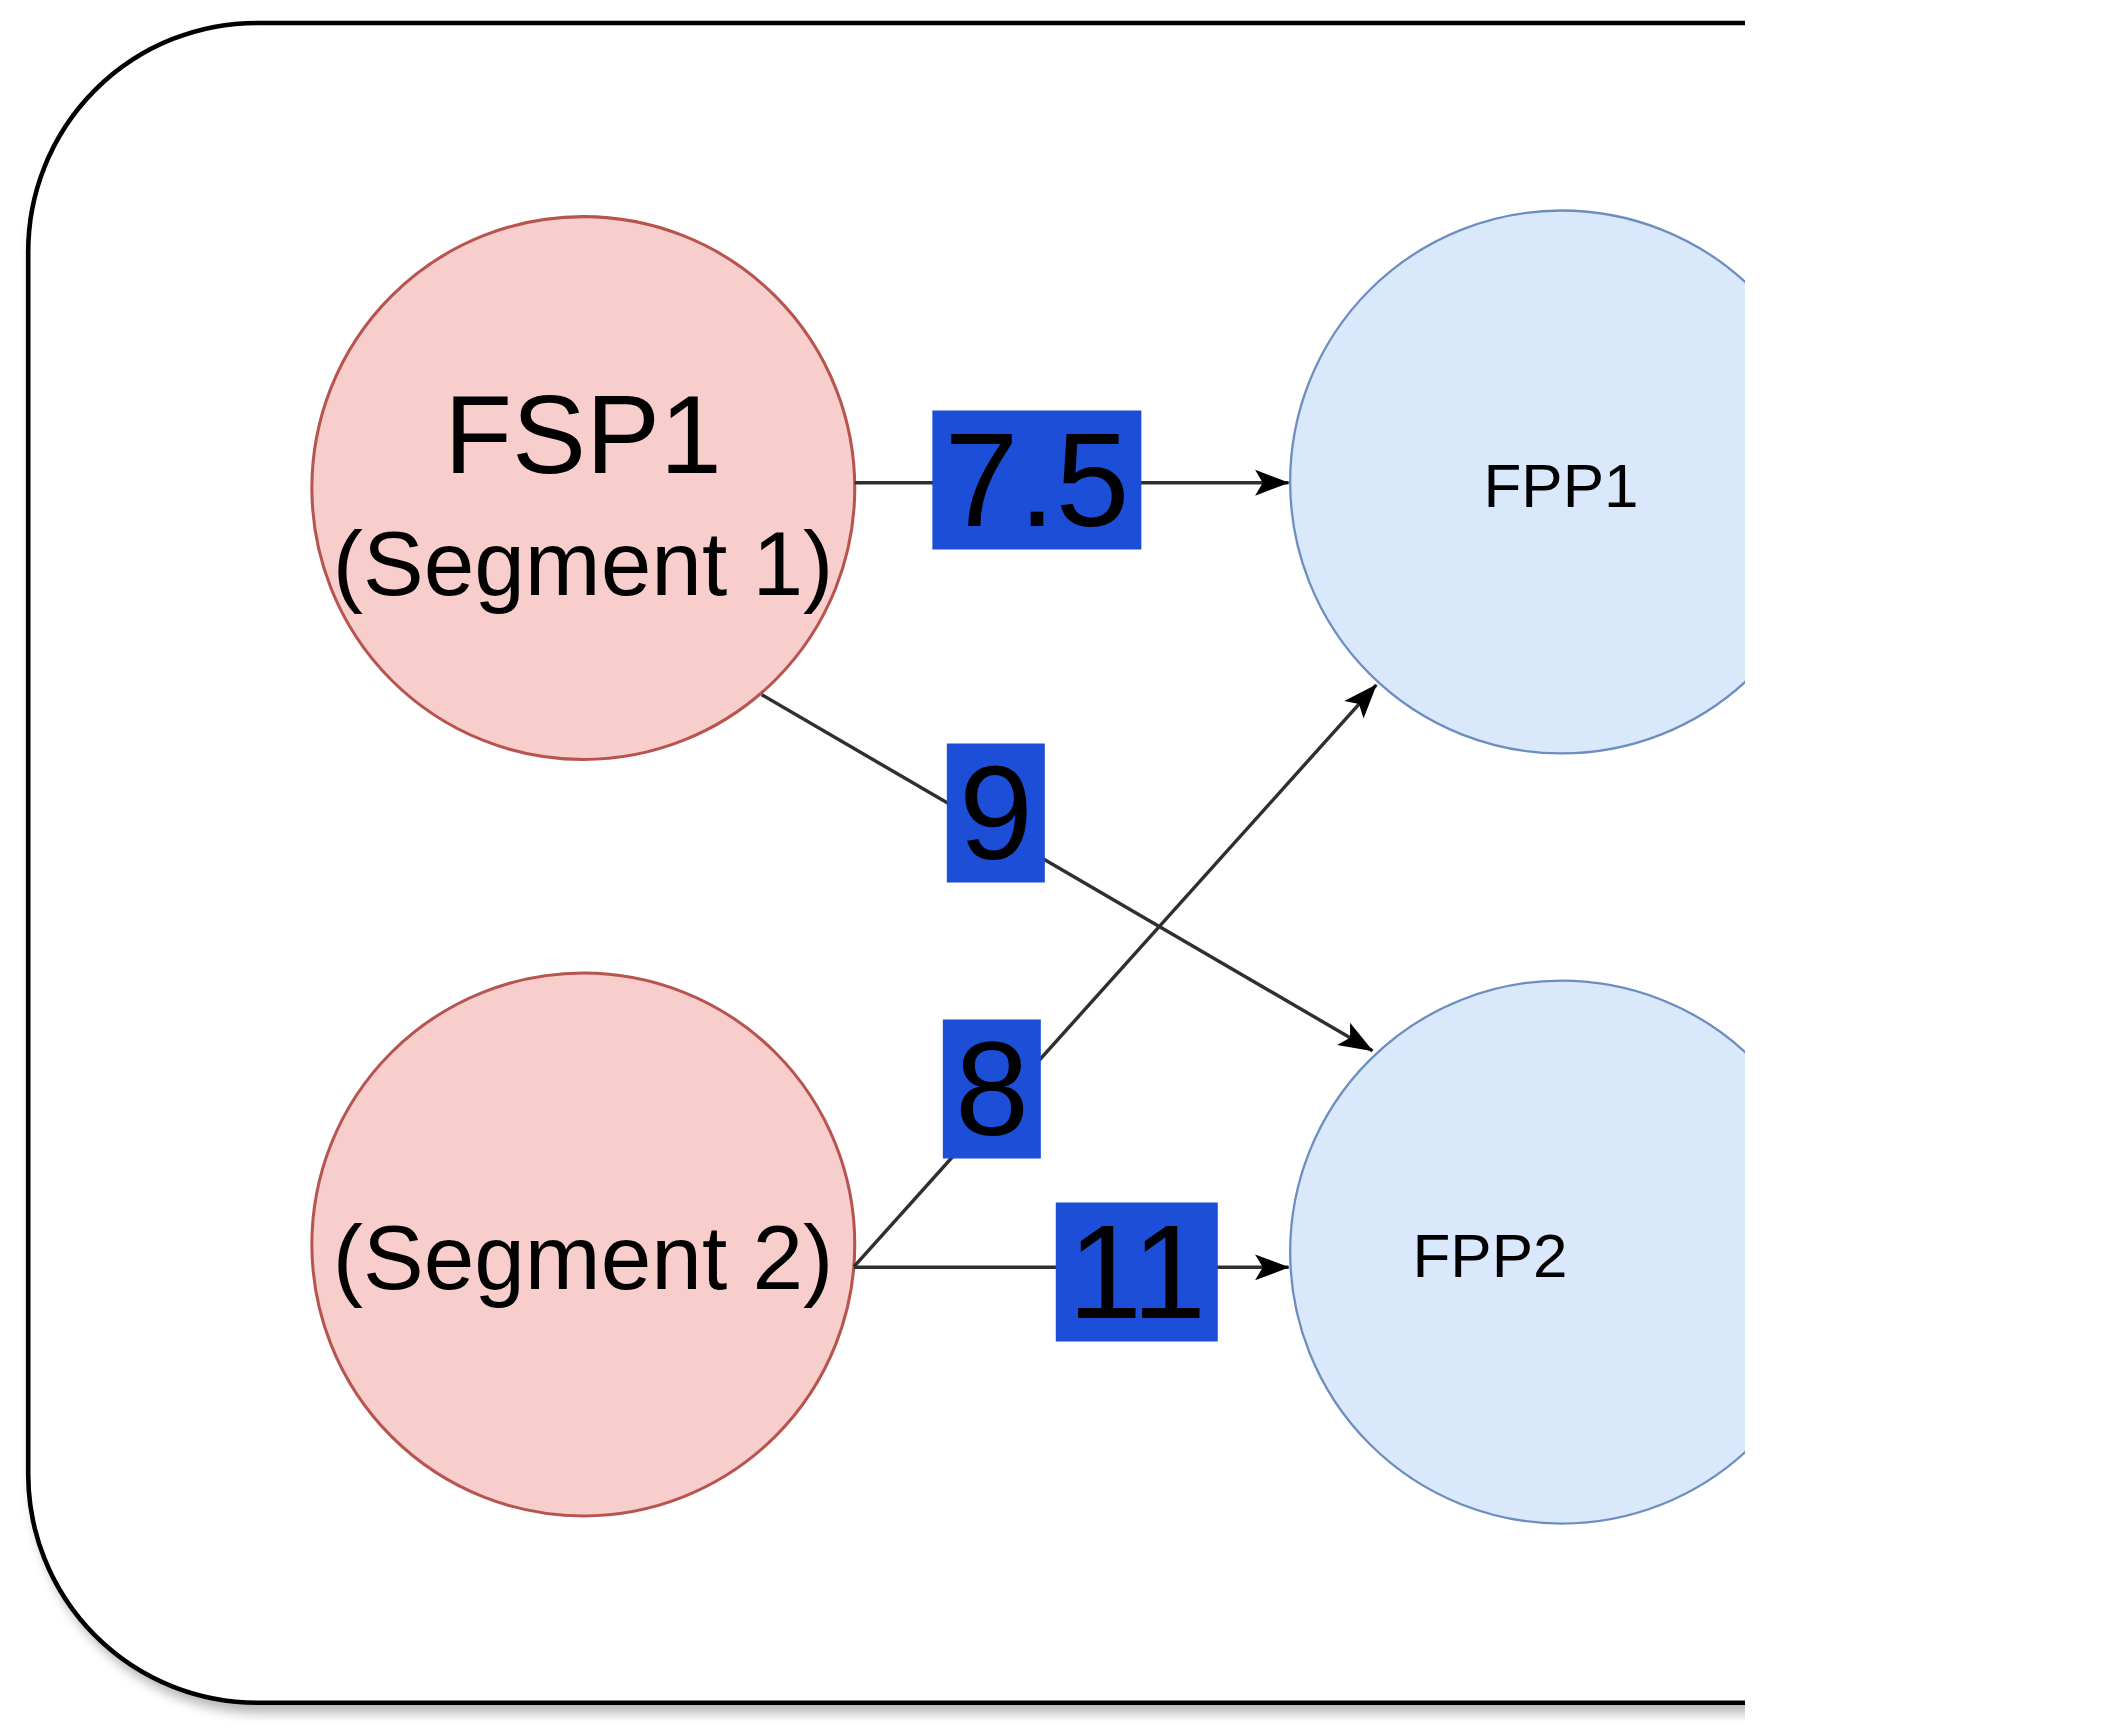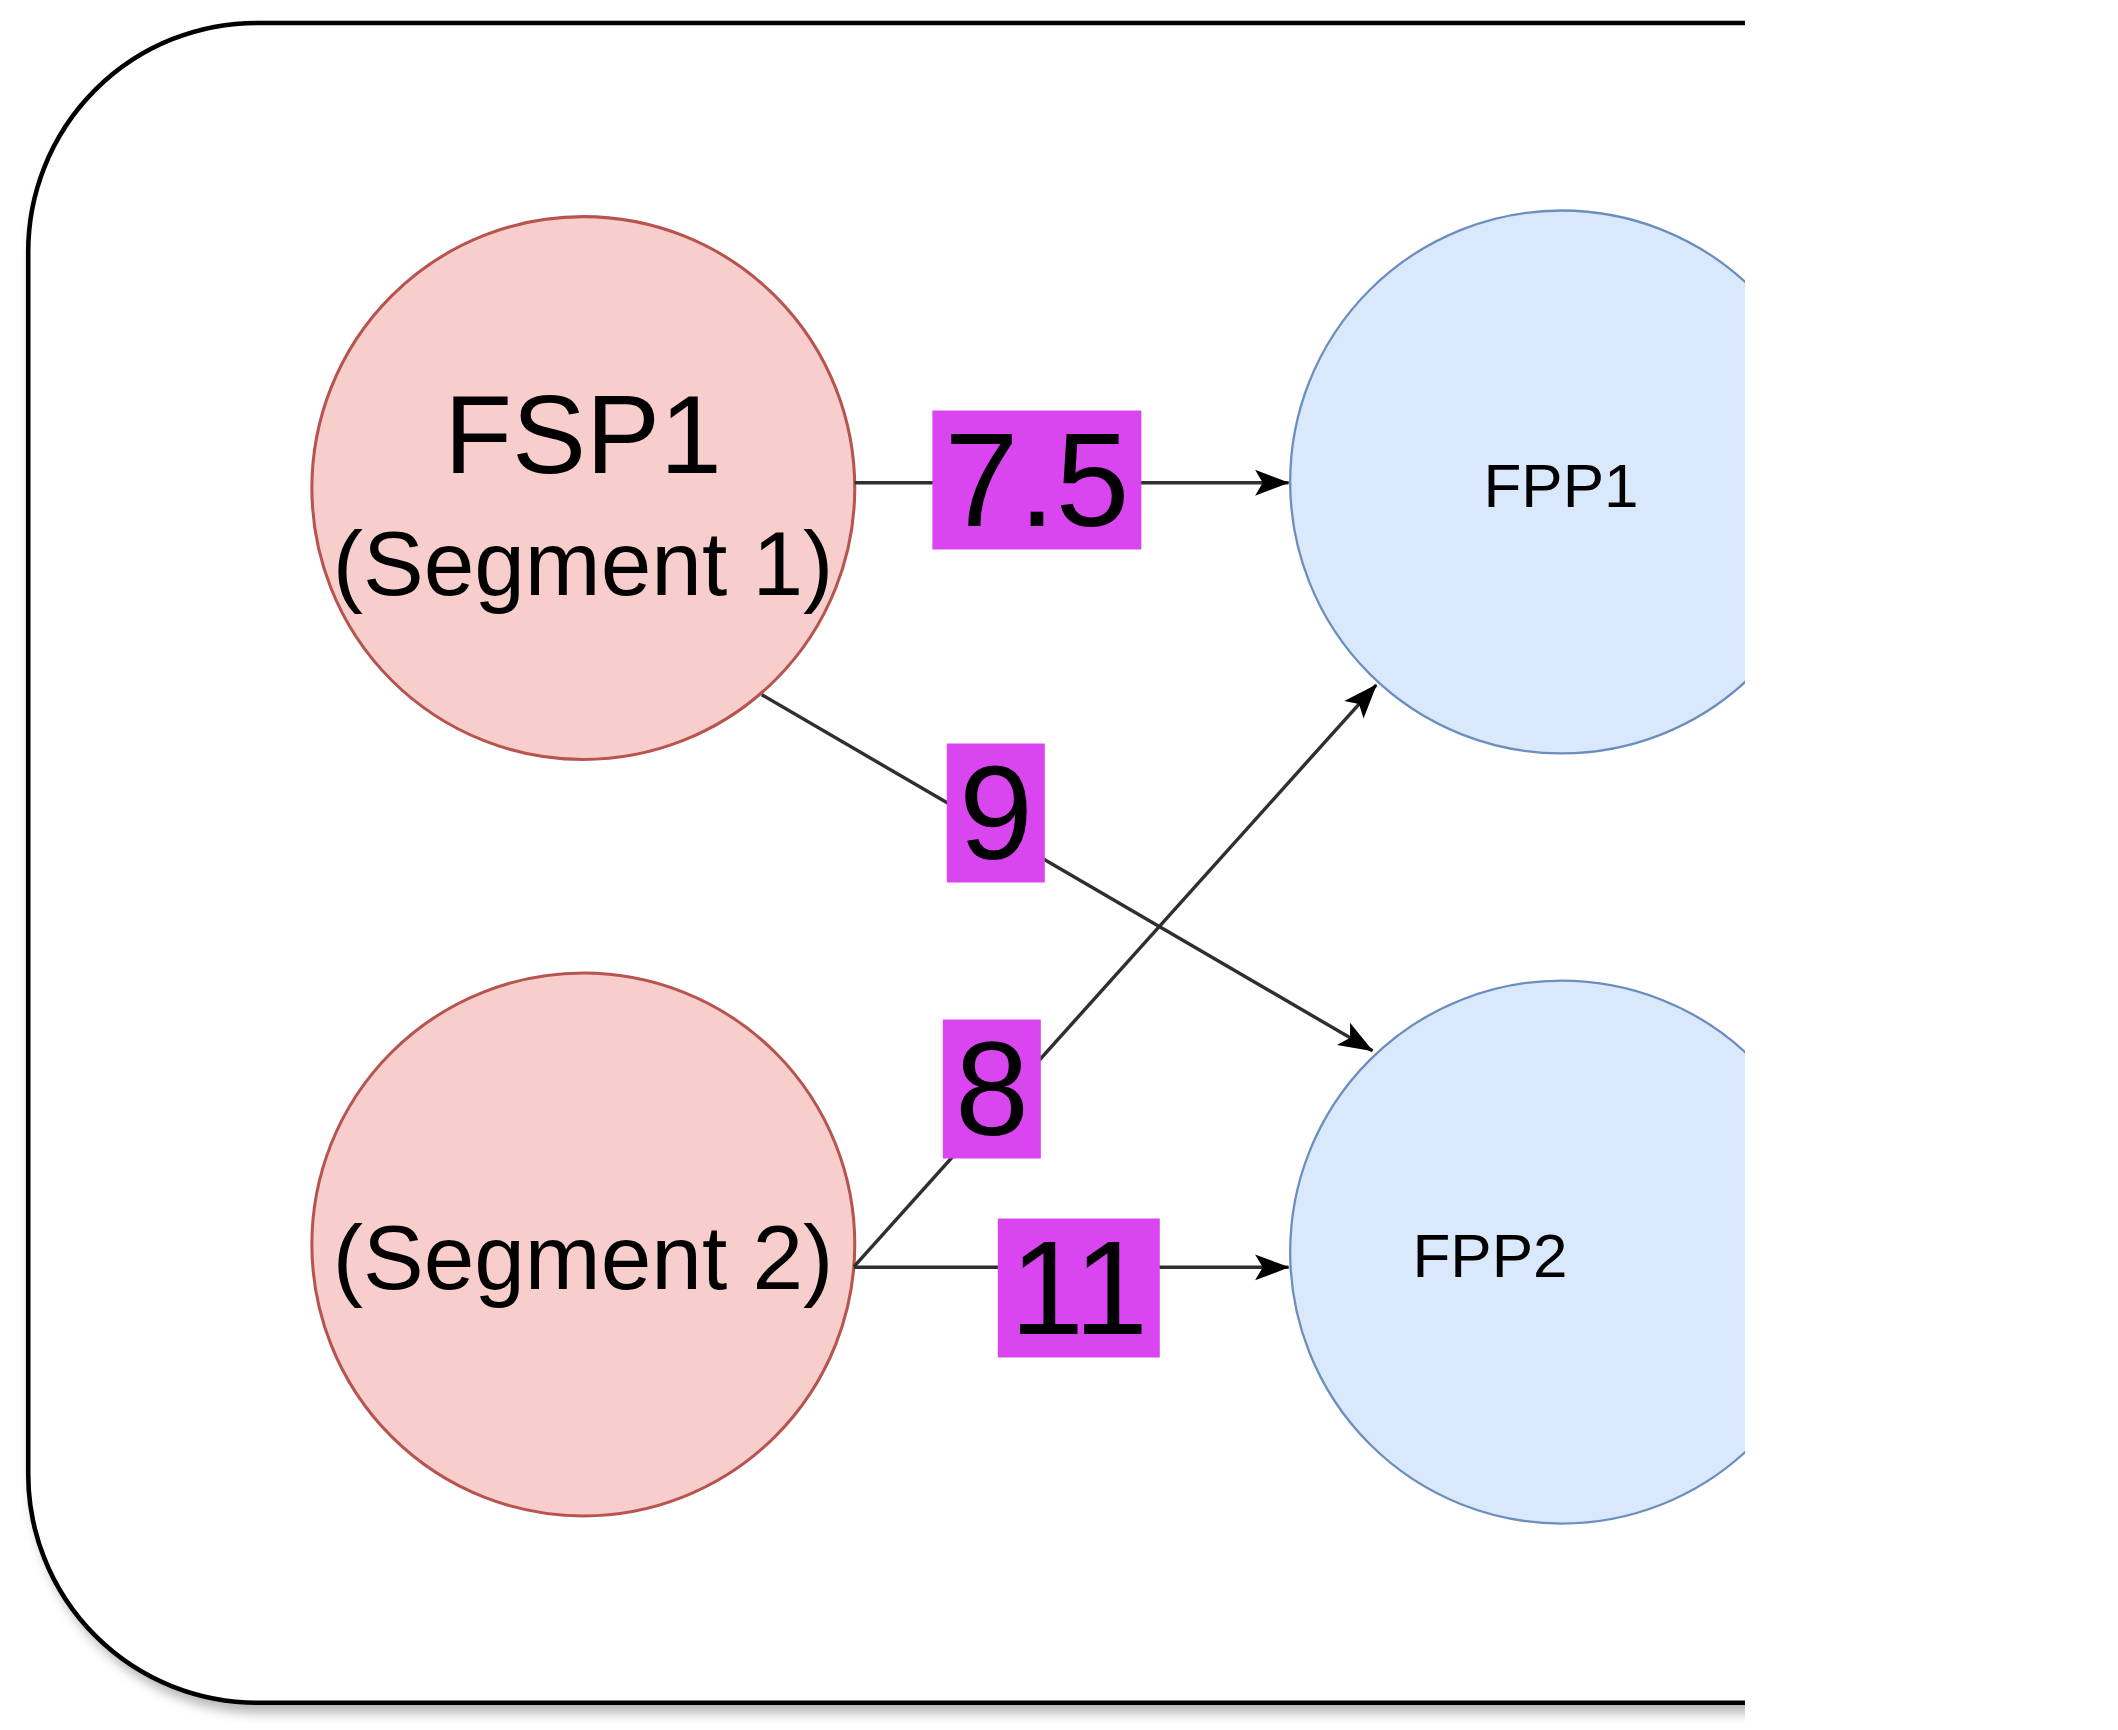--- a/index.html
+++ b/index.html
@@ -26,21 +26,21 @@
     white-space: nowrap;
     line-height: 1.12;
   }
   .node-title-big   { font-size: 111px; }
   .node-subtitle    { font-size: 91px; margin-top: 16px; }
   .node-title-small { font-size: 62px; }
 
   .edge-label {
     position: absolute;
     transform: translate(-50%, -50%);
-    background: #d946ef;
+    background: #1d4ed8;
     font-size: 133px;
     line-height: 1.0;
     padding: 3px 12.2px;
     white-space: nowrap;
   }
 </style>
 </head>
 <body>
 
 <div class="canvas">
@@ -78,16 +78,16 @@
     <div class="node-title-small">FPP1</div>
   </div>
 
   <div class="node-label" style="left:1490px; top:1256px;">
     <div class="node-title-small">FPP2</div>
   </div>
 
   <div class="edge-label" style="left:1037px; top:480px;">7.5</div>
   <div class="edge-label" style="left:996px; top:813px;">9</div>
   <div class="edge-label" style="left:992px; top:1089px;">8</div>
-  <div class="edge-label" style="left:1079px; top:1272px;margin-top:16px;">11</div>
+  <div class="edge-label" style="left:1137px; top:1272px;">11</div>
 
 </div>
 
 
 </body></html>

